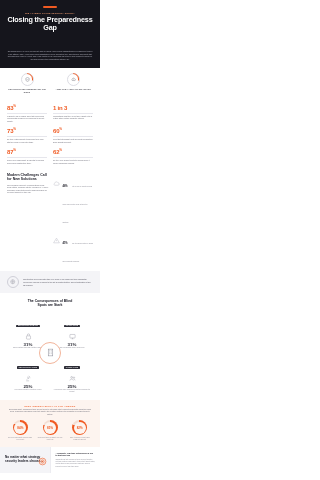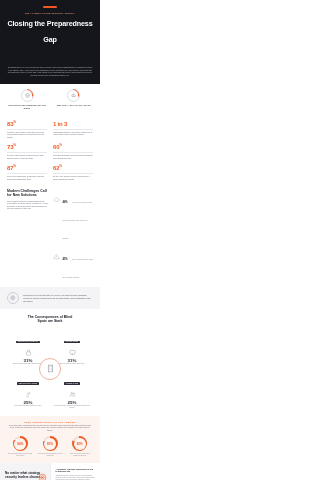--- a/index.html
+++ b/index.html
@@ -17,21 +17,21 @@
   .kicker{
     font-size:2.1px;letter-spacing:.35px;text-transform:uppercase;
     color:#f05a22;font-weight:700;text-align:center;
   }
 
   
   .hero{background:#15151c;padding:6px 7px 7px;position:relative;}
   .topbar{height:2px;background:#f05a22;width:14px;margin:0 auto 4px;border-radius:1px;}
   .hero .kicker{color:#f7a072;font-size:2px;letter-spacing:.3px;}
   .hero h1{
-    margin:2px 0 18px;font-size:7.2px;line-height:16px;color:#fff;
+    margin:2px 0 18px;font-size:7.2px;line-height:8px;color:#fff;
     text-align:center;font-weight:700;letter-spacing:-.15px;
   }
   .hero p{
     margin:0;font-size:1.75px;line-height:2.7px;color:#b9b9c4;text-align:center;
   }
 
   
   .sec{padding:5px 7px;}
   .cols2{display:flex;gap:6px;}
   .col{flex:1;min-width:0;}

